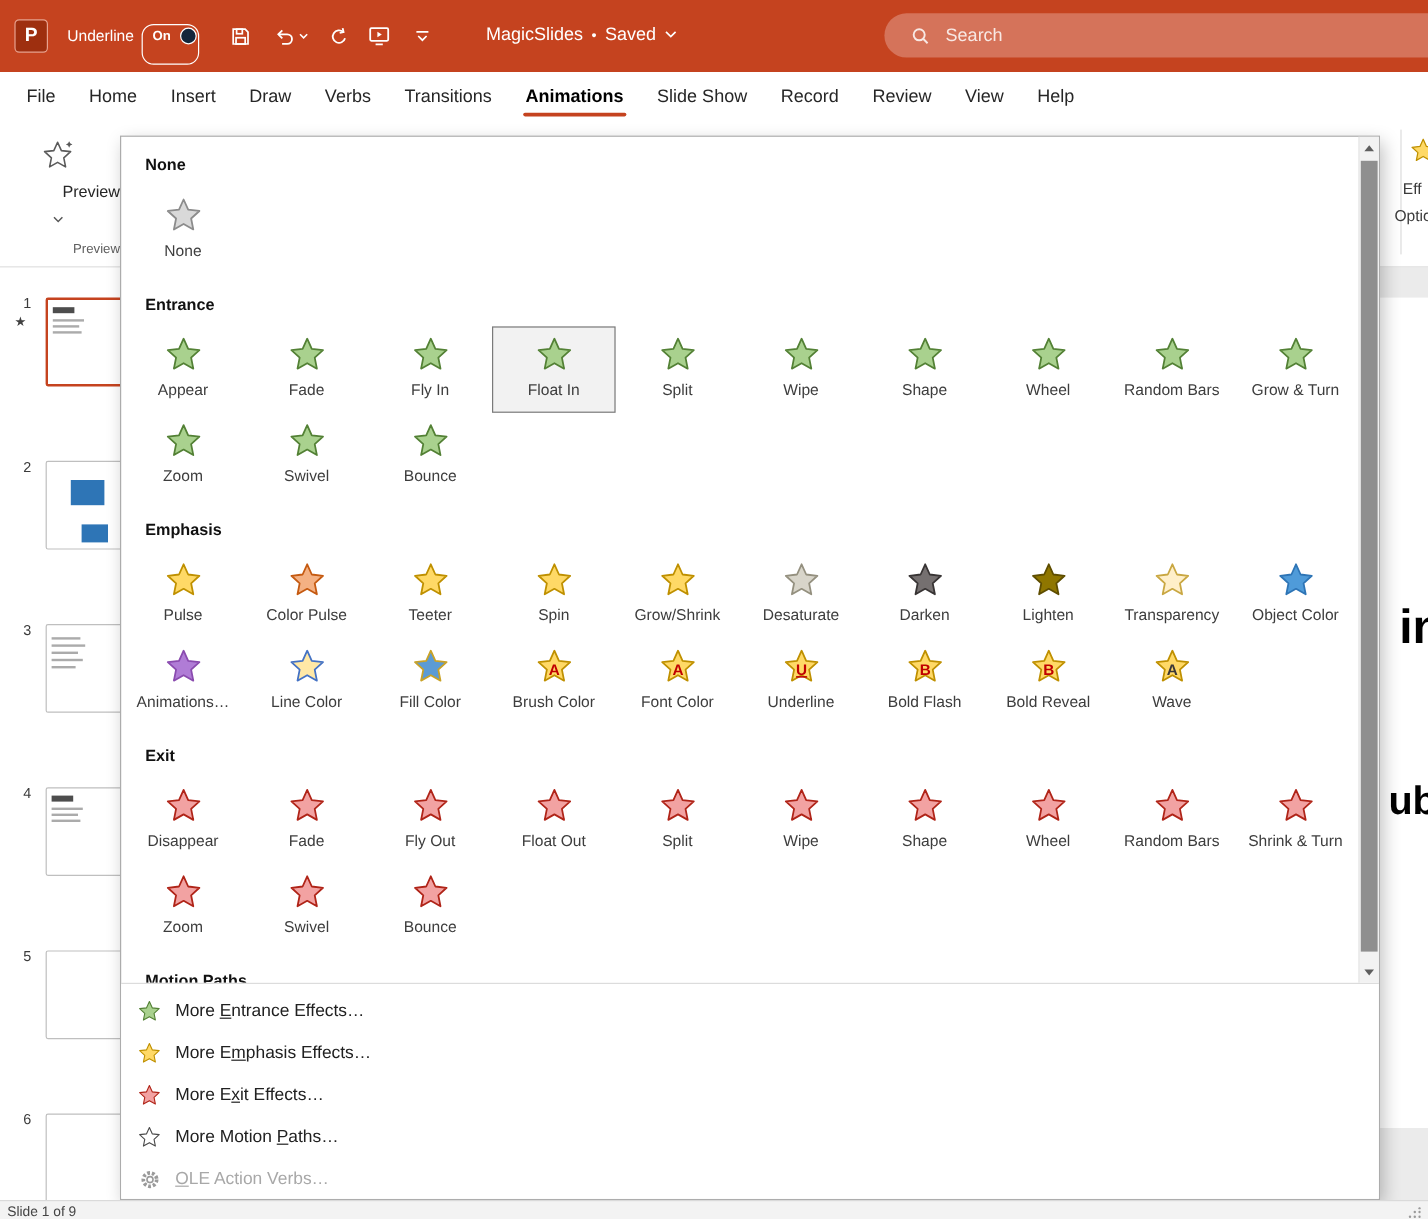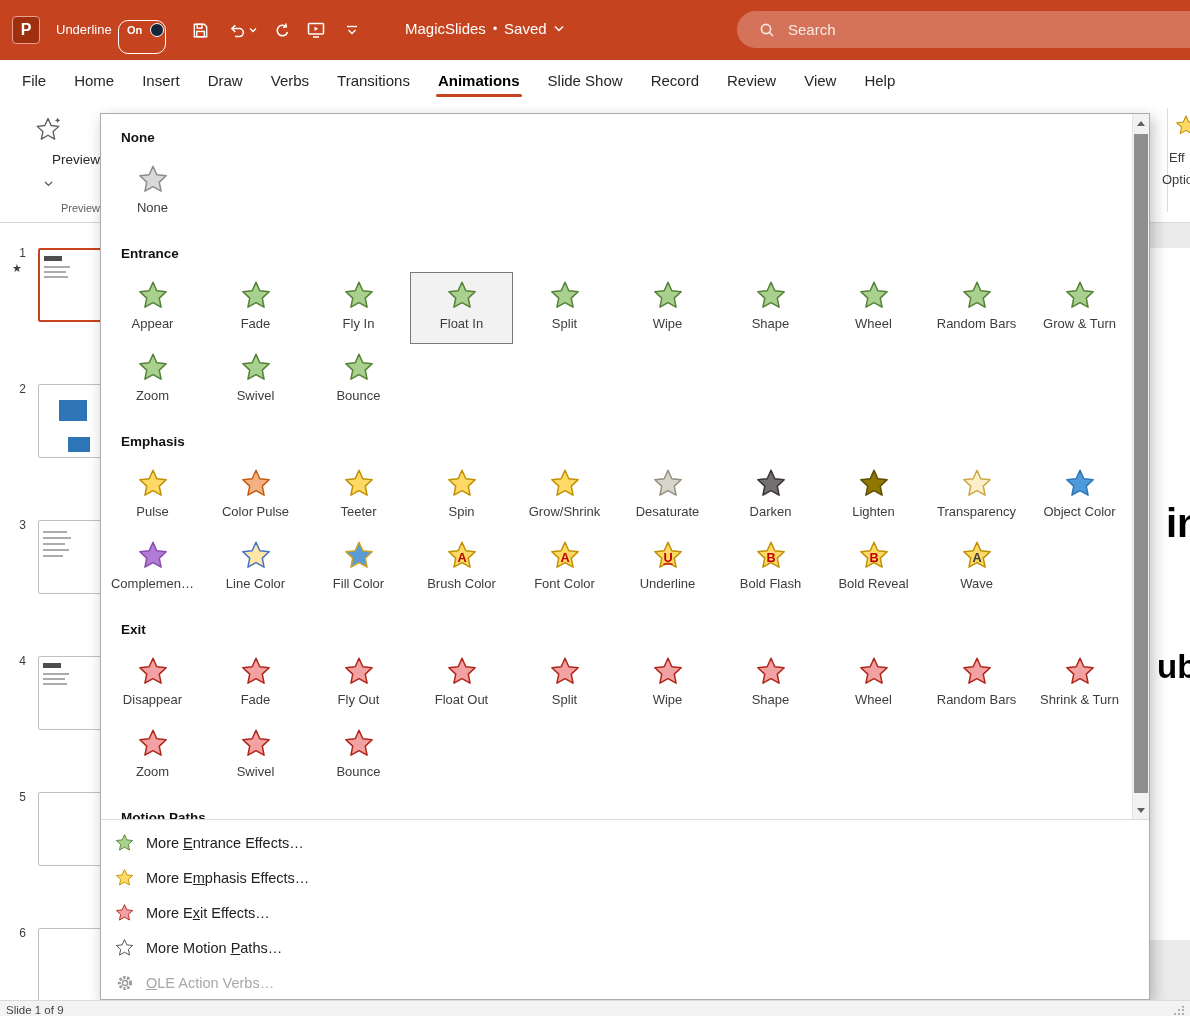--- a/index.html
+++ b/index.html
@@ -403,21 +403,21 @@
             <div class="g-cell">
               <span><svg width="34" height="30" viewBox="0 0 32 28">
                   <polygon points="16,2 19.6,10 28.4,11 21.9,16.9 23.6,25.5 16,21.2 8.4,25.5 10.1,16.9 3.6,11 12.4,10" fill="#4F9BD9" stroke="#2E75B6" stroke-width="1.4" stroke-linejoin="round"></polygon>
                 </svg></span>
               <span class="g-label">Object Color</span>
             </div>
             <div class="g-cell">
               <span><svg width="34" height="30" viewBox="0 0 32 28">
                   <polygon points="16,2 19.6,10 28.4,11 21.9,16.9 23.6,25.5 16,21.2 8.4,25.5 10.1,16.9 3.6,11 12.4,10" fill="#B07CD6" stroke="#8A4BAF" stroke-width="1.4" stroke-linejoin="round"></polygon>
                 </svg></span>
-              <span class="g-label">Complemen…</span>
+              <span class="g-label">Animations…</span>
             </div>
             <div class="g-cell">
               <span><svg width="34" height="30" viewBox="0 0 32 28">
                   <polygon points="16,2 19.6,10 28.4,11 21.9,16.9 23.6,25.5 16,21.2 8.4,25.5 10.1,16.9 3.6,11 12.4,10" fill="#FFE8A6" stroke="#4472C4" stroke-width="1.4" stroke-linejoin="round"></polygon>
                 </svg></span>
               <span class="g-label">Line Color</span>
             </div>
             <div class="g-cell">
               <span><svg width="34" height="30" viewBox="0 0 32 28">
                   <polygon points="16,2 19.6,10 28.4,11 21.9,16.9 23.6,25.5 16,21.2 8.4,25.5 10.1,16.9 3.6,11 12.4,10" fill="#5B9BD5" stroke="#C9A227" stroke-width="1.4" stroke-linejoin="round"></polygon>

